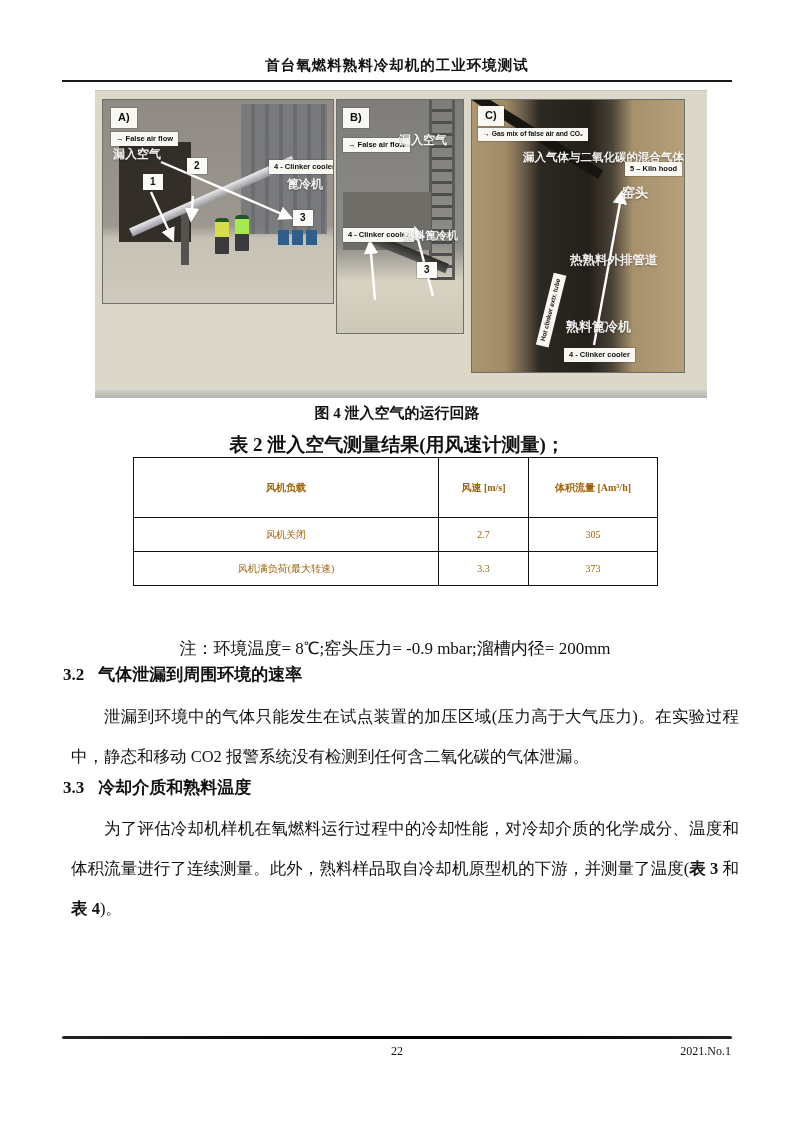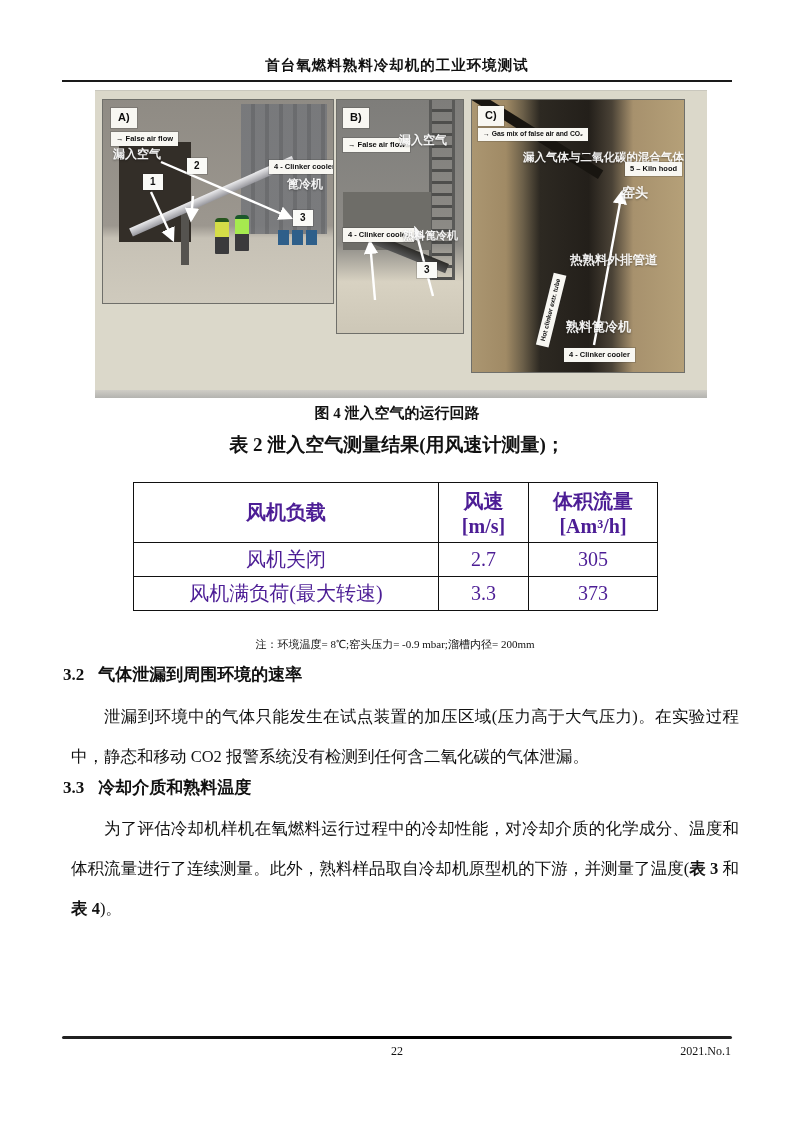--- a/index.html
+++ b/index.html
@@ -57,28 +57,28 @@
     text-shadow:0 1px 2px rgba(0,0,0,.35); }
   .tube-label { transform:rotate(-76deg); transform-origin:left bottom; font-size:6.5px; }
 
   
   .fig-caption { position:absolute; top:404px; left:63px; width:668px; text-align:center;
     font-size:15px; font-weight:600; }
   .tab-caption { position:absolute; top:432px; left:63px; width:668px; text-align:center;
     font-size:19px; font-weight:600; }
 
   
-  .meas-table { position:absolute; top:482px; left:133px; border-collapse:collapse;
-    font-size:20px; color:#4c1d95; }
+  .meas-table { position:absolute; top:457px; left:133px; border-collapse:collapse;
+    font-size:10px; color:#a16207; }
   .meas-table th, .meas-table td { border:1.6px solid #111; text-align:center; vertical-align:middle;
     padding:0 4px; font-weight:normal; }
   .meas-table th { font-weight:bold; }
   .col-load { width:305px; } .col-speed { width:90px; } .col-flow { width:129px; }
   .row-head { height:60px; } .row-1 { height:34px; } .row-2 { height:42px; } .row-3 { height:34px; }
-  .table-note { position:absolute; top:637px; left:133px; width:524px; text-align:center; font-size:11px; }
+  .table-note { position:absolute; top:637px; left:133px; width:524px; text-align:center; font-size:17px; }
 
   
   .section-heading { position:absolute; left:63px; font-size:17px; font-weight:bold; }
   .section-heading .num { font-family:"Liberation Serif", serif; margin-right:14px; }
   .h-32 { top:663px; } .h-33 { top:776px; }
   .para { position:absolute; left:63px; width:668px; font-size:16.5px; line-height:40px;
     text-align:justify; text-indent:33px;margin-left:8px; }
   .p-32 { top:697px; } .p-33 { top:809px; }
   .b { font-weight:bold; }
 

